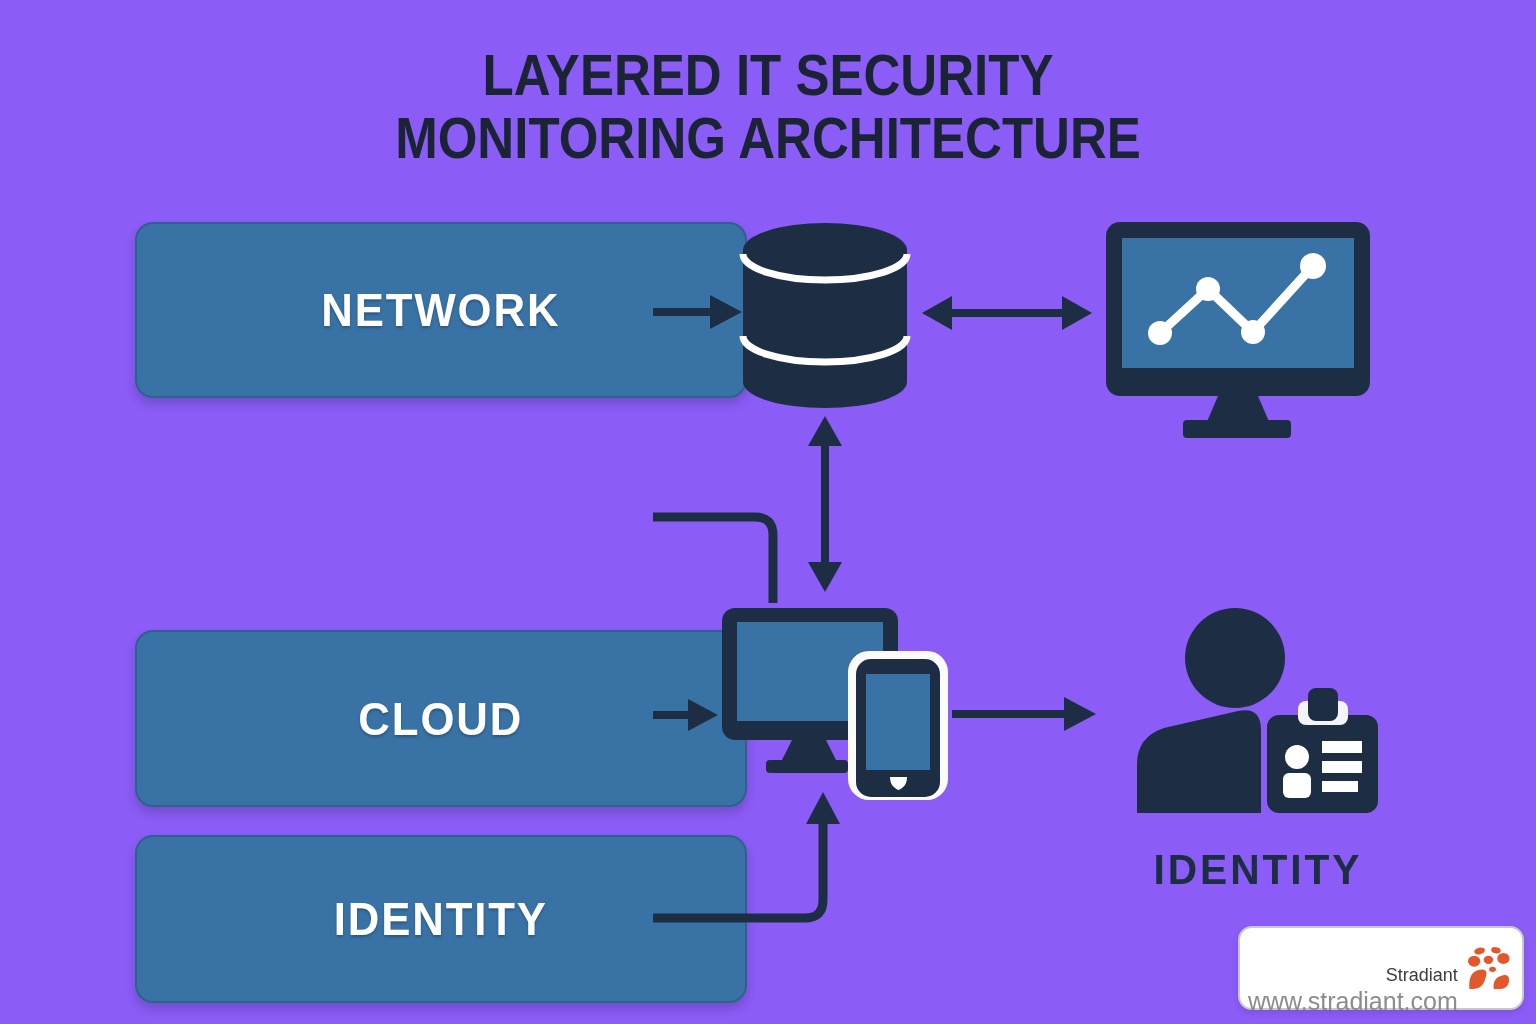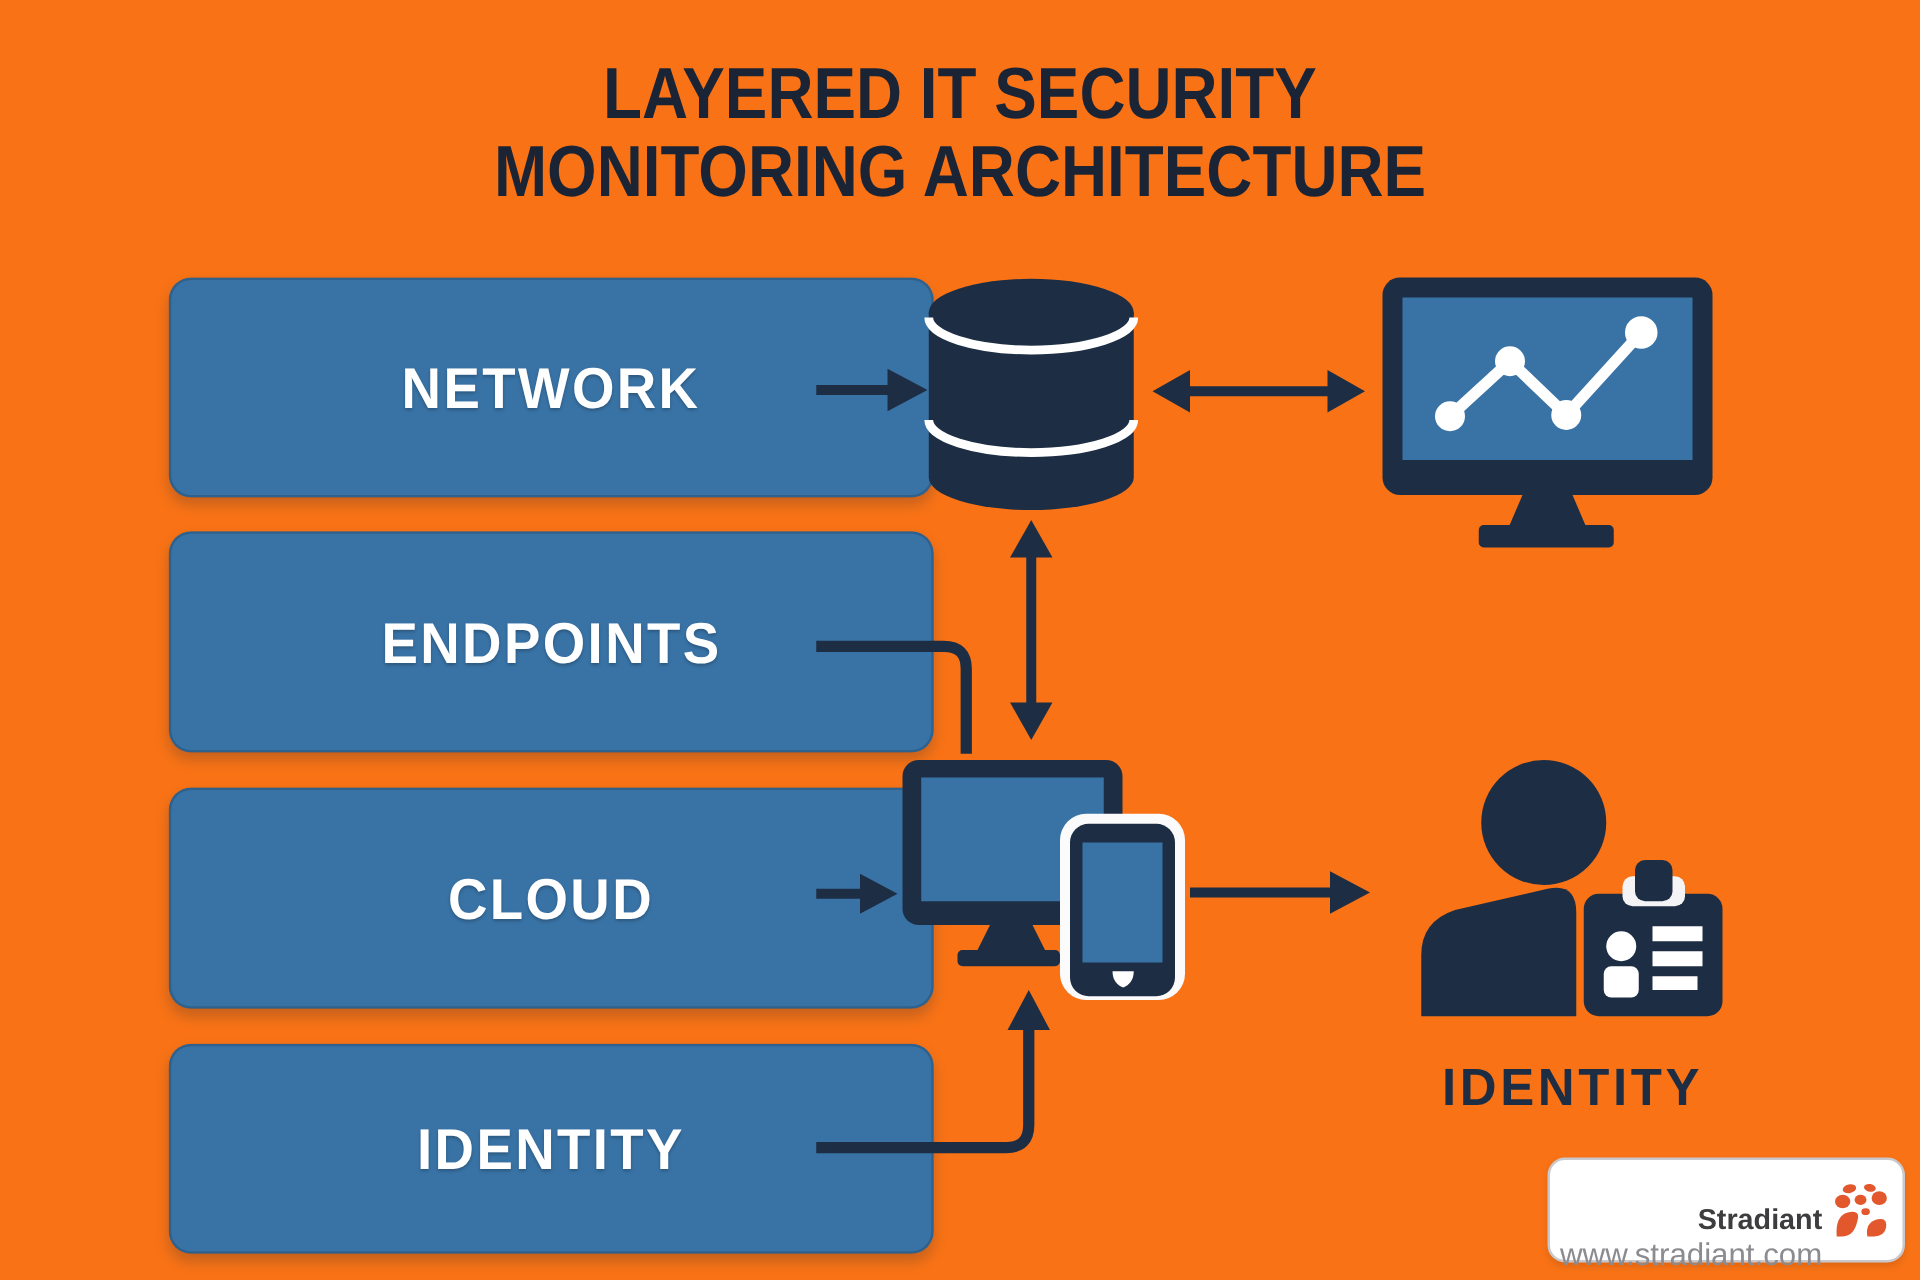--- a/index.html
+++ b/index.html
@@ -1,17 +1,17 @@
 <!DOCTYPE html>
 <html><head>
 <meta charset="utf-8">
 <style>
   html,body{margin:0;padding:0;background:#e8e8ea;}
   .canvas{
-    position:relative;width:1536px;height:1024px;background:#f97316;
+    position:relative;width:1536px;height:1024px;background:#8b5cf6;
     overflow:hidden;font-family:"Liberation Sans","DejaVu Sans",sans-serif;
   }
   .title{
     position:absolute;top:44px;left:0;width:100%;margin:0;text-align:center;
     color:#1b2434;font-weight:bold;font-size:58px;line-height:1.08;
   }
   .title-line{display:block;transform:scaleX(.88);transform-origin:50% 50%;letter-spacing:0;}
   .layer-box{
     position:absolute;left:135px;width:612px;background:#3973a6;border-radius:18px;
     border:2px solid rgba(23,49,78,.28);box-shadow:0 6px 10px rgba(20,35,55,.22);
@@ -30,38 +30,35 @@
     font-size:42px;font-weight:bold;color:#1d2e44;letter-spacing:3px;transform:scaleX(.97);
   }
   .overlay{position:absolute;left:0;top:0;width:1536px;height:1024px;}
   .brand-card{
     position:absolute;left:1238px;top:926px;width:286px;height:84px;background:#ffffff;
     border:2px solid #c9c9cd;border-radius:14px;box-shadow:0 3px 6px rgba(0,0,0,.10);
     display:flex;align-items:center;justify-content:flex-end;gap:10px;
     padding:0 12px 0 8px;box-sizing:border-box;
   }
   .brand-text{display:flex;flex-direction:column;align-items:flex-end;}
-  .brand-name{font-size:23px;font-weight:bold;color:#3d3d3f;line-height:1.25;margin-top:44px;}
+  .brand-name{font-size:18px;font-weight:normal;color:#3d3d3f;line-height:1.25;margin-top:44px;}
   .brand-url{font-size:25px;color:#8b8b90;line-height:1.2;}
 </style>
 </head>
 <body>
 
 <div class="canvas">
 
   <h1 class="title">
     <span class="title-line">LAYERED IT SECURITY</span>
     <span class="title-line">MONITORING ARCHITECTURE</span>
   </h1>
 
   <div class="layer-box" style="top:222px;height:176px;">
     <span class="layer-label">NETWORK</span>
-  </div>
-  <div class="layer-box" style="top:425px;height:177px;">
-    <span class="layer-label">ENDPOINTS</span>
   </div>
   <div class="layer-box" style="top:630px;height:177px;">
     <span class="layer-label">CLOUD</span>
   </div>
   <div class="layer-box" style="top:835px;height:168px;">
     <span class="layer-label">IDENTITY</span>
   </div>
 
   <svg class="overlay" viewBox="0 0 1536 1024">
 

